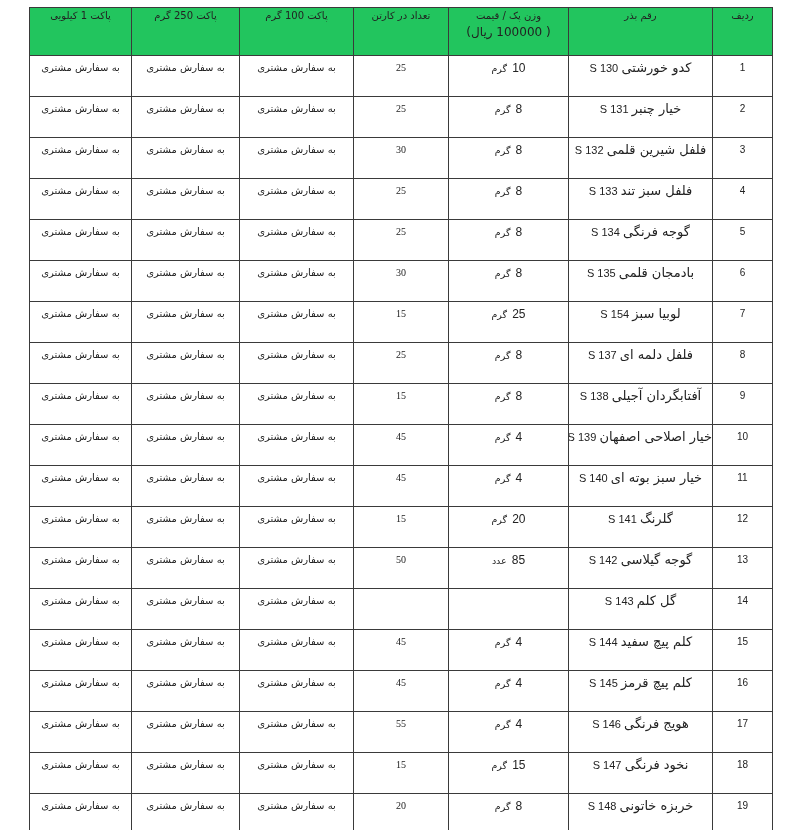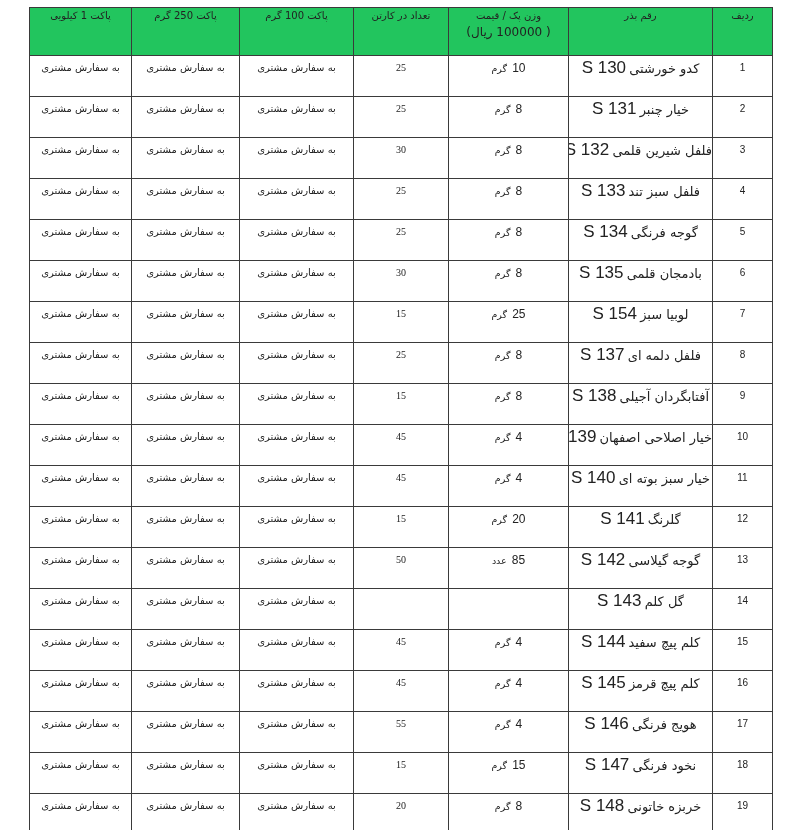--- a/index.html
+++ b/index.html
@@ -20,21 +20,21 @@
   }
   table.seed-table th .bignum { font-size: 12px; }
   table.seed-table td { height: 35px; font-size: 10px; padding-top: 5px; line-height: 14px; }
   td.c-num { font-size: 11.5px; font-family: "Liberation Sans", sans-serif; }
   td.c-count { font-size: 12px; font-family: Liberation Serif, serif; }
   td.c-pack { text-align: right; padding-right: 10px; }
   td.c-weight { padding-left: 0; margin-left: 8px; }
   .w-inner { display: inline-block; direction: rtl; }
   .w-val { font-size: 12px; font-family: "Liberation Sans", sans-serif; margin-left: 5px; }
   .w-unit { font-size: 9.5px; }
-  .v-code { font-family: "Liberation Sans", sans-serif; font-size: 17px; }
+  .v-code { font-family: "Liberation Sans", sans-serif; font-size: 11px; }
   .v-name { font-size: 13px; }
 </style>
 </head>
 <body>
 
 <table class="seed-table">
   <colgroup>
     <col style="width:60px">
       <col style="width:144px">
       <col style="width:120px">

